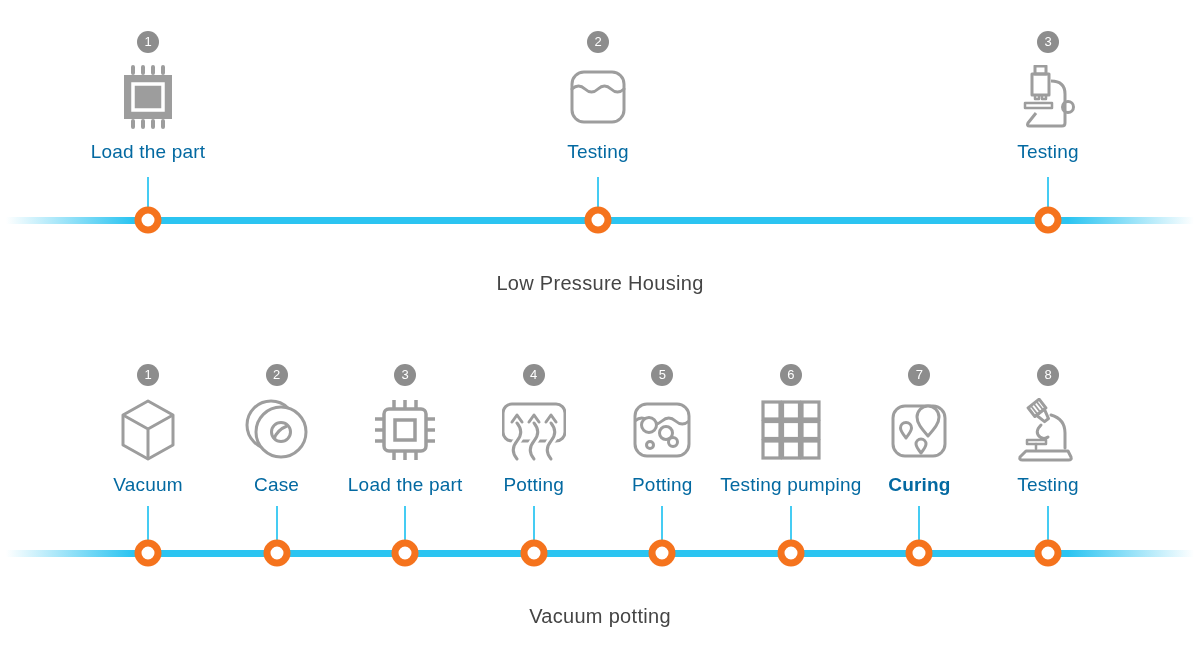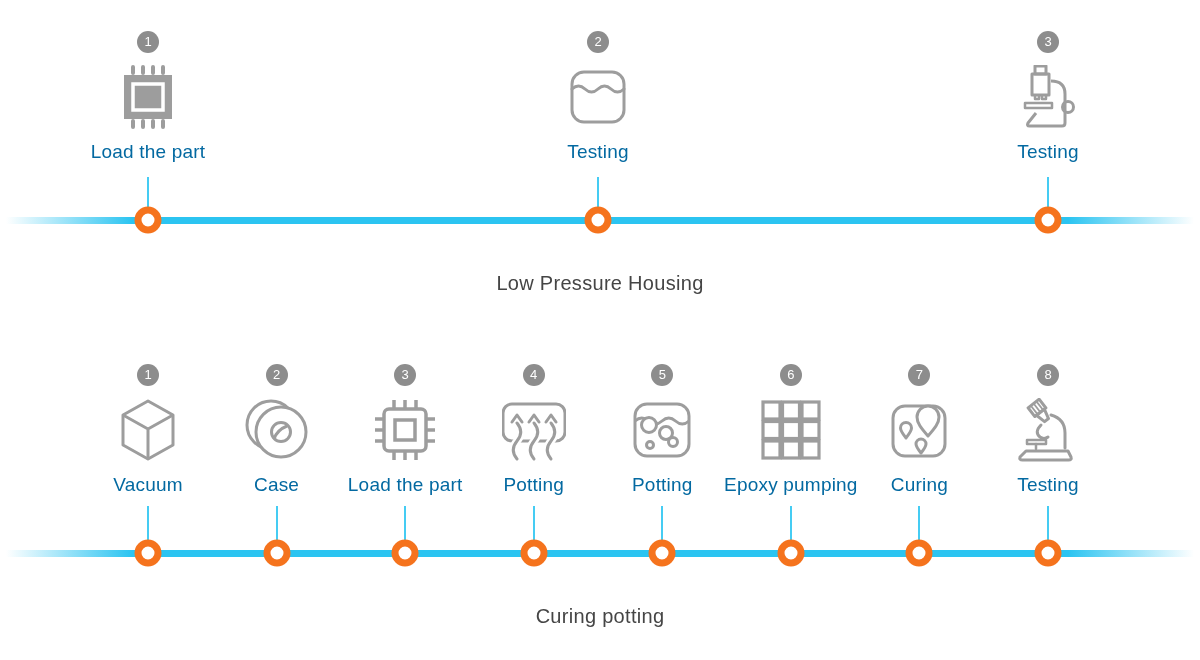--- a/index.html
+++ b/index.html
@@ -61,21 +61,21 @@
    <path d="M-12 16 L-20 26 Q-21.5 29 -18.5 29 L14 29 Q17 29 17 26 L17 13"></path>
         </svg>
       </div>
       <div class="label" style="left: 1048px; top: 152px;">Testing</div>
       <div class="conn" style="left: 1048px; top: 177px; height: 40px;"></div>
       <div class="marker" style="left: 1048px; top: 220px;"></div>
     </section>
 
   <section id="tl-1">
     <div class="bar" style="top:550px"></div>
-    <div class="title" style="top:605px">Curing potting</div>
+    <div class="title" style="top:605px">Vacuum potting</div>
   <div class="badge" style="left: 148px; top: 364px;">1</div>
       <div class="icon" style="left: 148px; top: 430px;">
         <svg viewBox="-32 -32 64 64" fill="none" stroke="#9d9d9d" stroke-width="3" stroke-linejoin="round">
    <path d="M0 -29 L25 -15 V15 L0 29 L-25 15 V-15 Z"></path>
    <path d="M-25 -15 L0 -1 L25 -15 M0 -1 V29"></path>
         </svg>
       </div>
       <div class="label" style="left: 148px; top: 485px;">Vacuum</div>
       <div class="conn" style="left: 148px; top: 506px; height: 44px;"></div>
       <div class="marker" style="left: 148px; top: 553px;"></div>
@@ -145,33 +145,33 @@
           <rect x="-8.5" y="-28" width="17" height="17"></rect>
           <rect x="11" y="-28" width="17" height="17"></rect>
    <rect x="-28" y="-8.5" width="17" height="17"></rect>
           <rect x="-8.5" y="-8.5" width="17" height="17"></rect>
           <rect x="11" y="-8.5" width="17" height="17"></rect>
    <rect x="-28" y="11" width="17" height="17"></rect>
           <rect x="-8.5" y="11" width="17" height="17"></rect>
           <rect x="11" y="11" width="17" height="17"></rect>
         </svg>
       </div>
-      <div class="label" style="left: 790.857px; top: 485px;">Epoxy pumping</div>
+      <div class="label" style="left: 790.857px; top: 485px;">Testing pumping</div>
       <div class="conn" style="left: 790.857px; top: 506px; height: 44px;"></div>
       <div class="marker" style="left: 790.857px; top: 553px;"></div>
       <div class="badge" style="left: 919.429px; top: 364px;">7</div>
       <div class="icon" style="left: 919.429px; top: 430px;">
         <svg viewBox="-32 -32 64 64" fill="none" stroke="#9d9d9d" stroke-width="3" stroke-linejoin="round">
    <rect x="-26" y="-24" width="52" height="50" rx="12"></rect>
    <path d="M9 6 C2 -2 -2 -7 -2 -13 A11 11 0 1 1 20 -13 C20 -7 16 -2 9 6 Z" fill="#ffffff"></path>
    <path d="M-13 8 C-16.5 3.5 -18.5 1 -18.5 -2 A5.5 5.5 0 1 1 -7.5 -2 C-7.5 1 -9.5 3.5 -13 8 Z" fill="#ffffff"></path>
    <path d="M2 23 C-1.2 19 -3 16.6 -3 14 A5 5 0 1 1 7 14 C7 16.6 5.2 19 2 23 Z" fill="#ffffff"></path>
         </svg>
       </div>
-      <div class="label" style="left: 919.429px; top: 485px;">Curing</div>
+      <div class="label" style="left: 919.429px; top: 485px; font-weight: bold;">Curing</div>
       <div class="conn" style="left: 919.429px; top: 506px; height: 44px;"></div>
       <div class="marker" style="left: 919.429px; top: 553px;"></div>
       <div class="badge" style="left: 1048px; top: 364px;">8</div>
       <div class="icon" style="left: 1048px; top: 430px;">
         <svg viewBox="-32 -32 64 64" fill="none" stroke="#9d9d9d" stroke-width="3" stroke-linejoin="round" stroke-linecap="round">
    <g transform="rotate(-38 -7 -17)">
      <rect x="-14" y="-29" width="14" height="11"></rect>
      <path d="M-10.5 -29v11M-7 -29v11M-3.5 -29v11" stroke-width="1.8"></path>
      <path d="M-12 -18 h10 l-2.5 10 h-5 Z"></path>
           </g>

